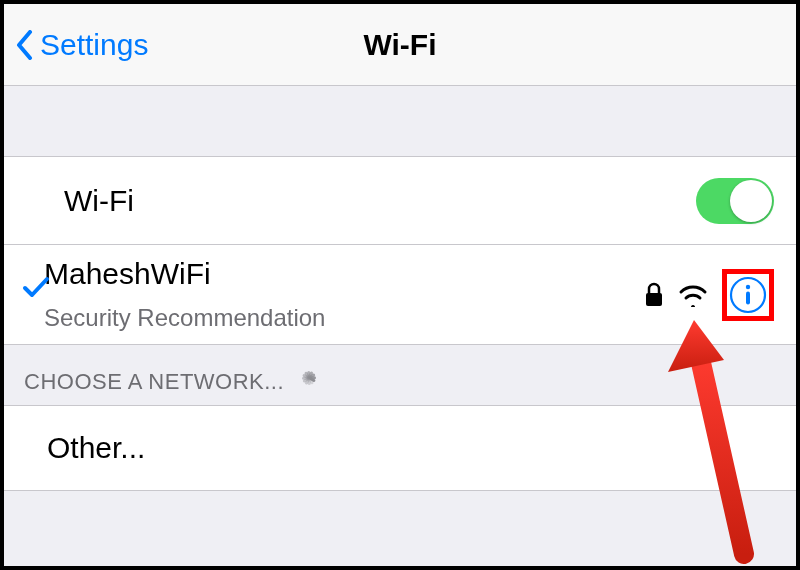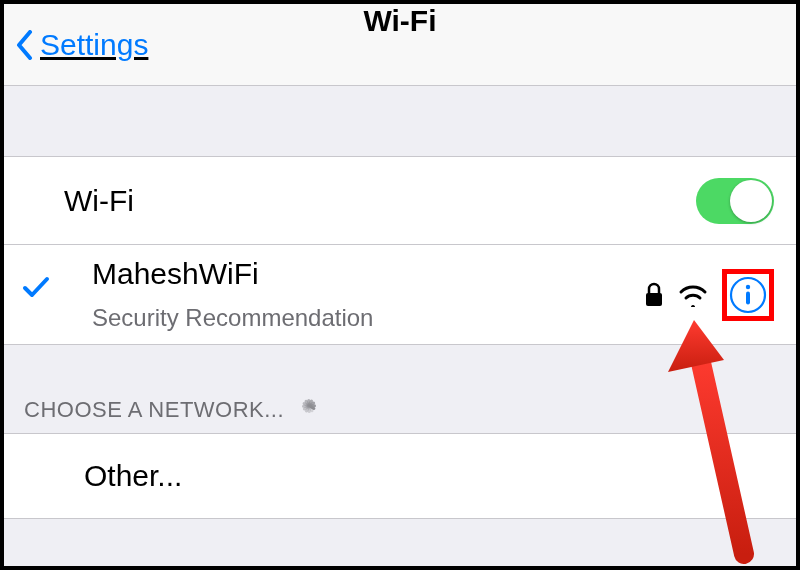--- a/index.html
+++ b/index.html
@@ -16,22 +16,22 @@
       width: 800px;
       height: 570px;
       background: #efeff4;
       position: relative;
     }
     .navbar {
       height: 82px;
       background: #f8f8f8;
       border-bottom: 1px solid #c8c7cc;
       display: flex;
-      position: relative;
-      text-decoration: underline;
+      align-items: center;
+      position: relative;
     }
     .back-btn {
       display: flex;
       align-items: center;
       color: #007aff;
       font-size: 30px;
       padding-left: 12px;
       cursor: pointer;
     }
     .back-chevron {
@@ -79,21 +79,21 @@
       right: 2px;
       top: 2px;
       width: 42px;
       height: 42px;
       background: #fff;
       border-radius: 50%;
       box-shadow: 0 1px 3px rgba(0,0,0,0.3);
     }
     .network-row {
       height: 100px;
-      padding-left: 88px;
+      padding-left: 40px;
       display: flex;
       align-items: center;
     }
     .check-icon {
       position: absolute;
       left: 18px;
       top: 28px;
       width: 28px;
       height: 28px;
       color: #007aff;
@@ -111,21 +111,21 @@
     .wifi-signal-icon { width: 30px; height: 24px; color: #000; }
     .info-container {
       border: 5px solid #ff0000;
       padding: 2px;
       display: inline-flex;
       align-items: center;
       justify-content: center;
     }
     .info-icon { width: 38px; height: 38px; }
     .section-header {
-      height: 88px;
+      height: 60px;
       display: flex;
       align-items: flex-end;
       padding: 0 20px 10px 20px;
       font-size: 22px;
       color: #6d6d72;
       letter-spacing: 0.5px;
       gap: 12px;
     }
     .spinner {
       width: 26px;
@@ -136,21 +136,21 @@
     .spinner span {
       position: absolute;
       left: 50%;
       top: 50%;
       width: 2.5px;
       height: 7px;
       background: #8e8e93;
       border-radius: 2px;
       transform-origin: center -6px;
     }
-    .other-row { height: 86px; padding-left: 80px; }
+    .other-row { height: 86px; padding-left: 43px; }
     .arrow-annotation {
       position: absolute;
       pointer-events: none;
       z-index: 100;
     }
   </style>
 </head>
 <body>
 
 <div class="frame">

